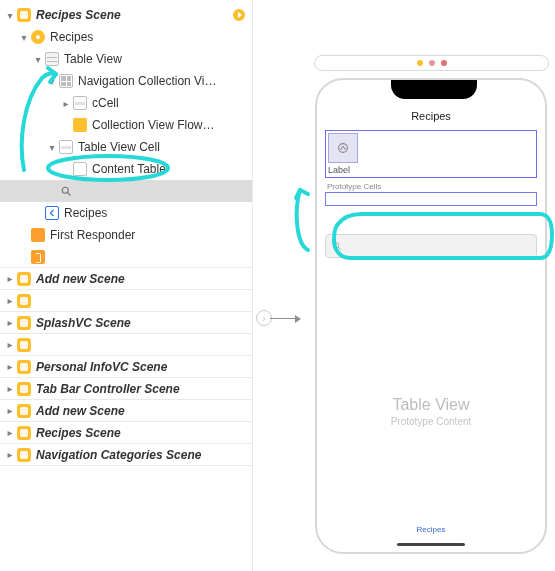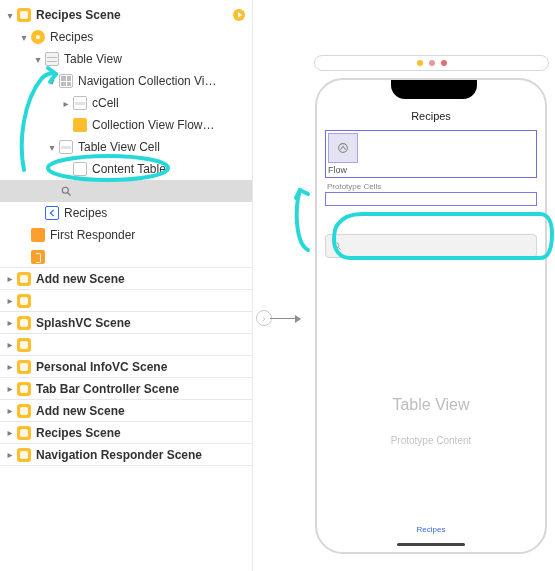--- a/index.html
+++ b/index.html
@@ -31,21 +31,21 @@
   .row.noborder { border-bottom: 0; }
   .row.selected { background: #dcdcdc; }
   .indent { display:inline-block; }
   .disc {
     width: 12px; display:inline-flex; justify-content:center; color:#7f7f7f;
     font-size: 10px; user-select:none;
   }
   .disc.none { visibility: hidden; }
   .icn { width:16px; height:16px; display:inline-flex; align-items:center; justify-content:center; margin-right:4px; flex:none; }
   .label { flex:1; white-space:nowrap; overflow:hidden; text-overflow:ellipsis; }
-  .scene-header .label { font-weight:600; }
+  .scene-header .label { font-weight:600;font-style:italic; }
   .pill-right { width:14px; height:14px; display:inline-flex; align-items:center; justify-content:center; }
 
   
   .ic-scene { background:#fdbf2d; border-radius:3px; position:relative; width:14px; height:14px;}
   .ic-scene::after{content:"";position:absolute;left:3px;top:3px;width:8px;height:8px;border-radius:2px;background:#fff6e4;}
   .ic-circle-y{width:14px;height:14px;border-radius:50%;background:#fdbf2d;display:flex;align-items:center;justify-content:center;color:#fff;font-size:9px;font-weight:700;}
   .ic-table{width:14px;height:14px;background:#f2f2f2;border:1px solid #bdbdbd;border-radius:2px;position:relative;}
   .ic-table::before{content:"";position:absolute;left:1px;right:1px;top:4px;height:1px;background:#bdbdbd;}
   .ic-table::after{content:"";position:absolute;left:1px;right:1px;bottom:3px;height:1px;background:#bdbdbd;}
   .ic-grid{width:14px;height:14px;background:#fff;border:1px solid #bdbdbd;border-radius:2px;display:grid;grid-template-columns:1fr 1fr;grid-template-rows:1fr 1fr;gap:1px;padding:1px;}
@@ -95,21 +95,21 @@
   .ph-title{position:absolute;top:30px;left:0;right:0;text-align:center;font-size:11px;color:#222;}
   .section1{position:absolute;left:8px;top:50px;right:8px;height:48px;border:1px solid #6e6eea;}
   .proto-cell{position:absolute;left:2px;top:2px;width:30px;height:30px;border:1px solid #a4a4e6;background:#e3e3f4;display:flex;align-items:center;justify-content:center;}
   .proto-cell svg{width:14px;height:14px;}
   .proto-label{position:absolute;left:2px;top:34px;font-size:9px;color:#555;}
   .proto-cap{position:absolute;left:10px;top:102px;font-size:8px;color:#888;}
   .section2{position:absolute;left:8px;top:112px;right:8px;height:14px;border:1px solid #7a7ae8;background:#fff;}
   .searchsect{position:absolute;left:8px;top:154px;right:8px;height:24px;border:1px solid #d6d6d6;border-radius:4px;background:#f2f2f2;display:flex;align-items:center;padding:0 6px;}
   .searchsect svg{width:10px;height:10px;opacity:.5;}
   .tv-title{position:absolute;left:0;right:0;top:316px;text-align:center;font-size:16px;color:#bdbdbd;font-weight:300;}
-  .tv-sub{position:absolute;left:0;right:0;top:336px;text-align:center;font-size:10px;color:#c4c4c4;margin-top:19px;}
+  .tv-sub{position:absolute;left:0;right:0;top:336px;text-align:center;font-size:10px;color:#c4c4c4;}
   .ph-bottom{position:absolute;left:0;right:0;bottom:18px;text-align:center;font-size:8px;color:#3a6bd8;}
   .home-ind{position:absolute;left:80px;right:80px;bottom:6px;height:3px;background:#444;border-radius:2px;}
 
   
   .annot{position:absolute;pointer-events:none;}
 </style>
 </head>
 <body>
 
 <div class="root">
@@ -290,21 +290,21 @@
       <span class="icn">
           <span class="ic-scene"></span>
         </span>
       <span class="label">Recipes Scene</span>
     </div>
     <div class="row scene-header">
       <span class="disc">▸</span>
       <span class="icn">
           <span class="ic-scene"></span>
         </span>
-      <span class="label">Navigation Responder Scene</span>
+      <span class="label">Navigation Categories Scene</span>
     </div>
 
   </div>
 
   <div class="canvas">
     <div class="arrow-wrap">
       <span class="arrow-circle">›</span>
         <span class="arrow-line"></span>
     </div>
 
@@ -318,21 +318,21 @@
       <div class="notch"></div>
       <div class="ph-title">Recipes</div>
 
       <div class="section1">
         <div class="proto-cell">
           <svg viewBox="0 0 16 16">
               <circle cx="8" cy="8" r="5" fill="none" stroke="#888" stroke-width="1.2"></circle>
               <path d="M5 10 L8 6 L11 10" fill="none" stroke="#888" stroke-width="1.2"></path>
             </svg>
         </div>
-        <div class="proto-label">Flow</div>
+        <div class="proto-label">Label</div>
       </div>
       <div class="proto-cap">Prototype Cells</div>
       <div class="section2"></div>
 
       <div class="searchsect">
         <svg viewBox="0 0 16 16">
             <circle cx="7" cy="7" r="4" fill="none" stroke="#555" stroke-width="1.5"></circle>
             <line x1="10" y1="10" x2="14" y2="14" stroke="#555" stroke-width="1.5"></line>
           </svg>
       </div>

